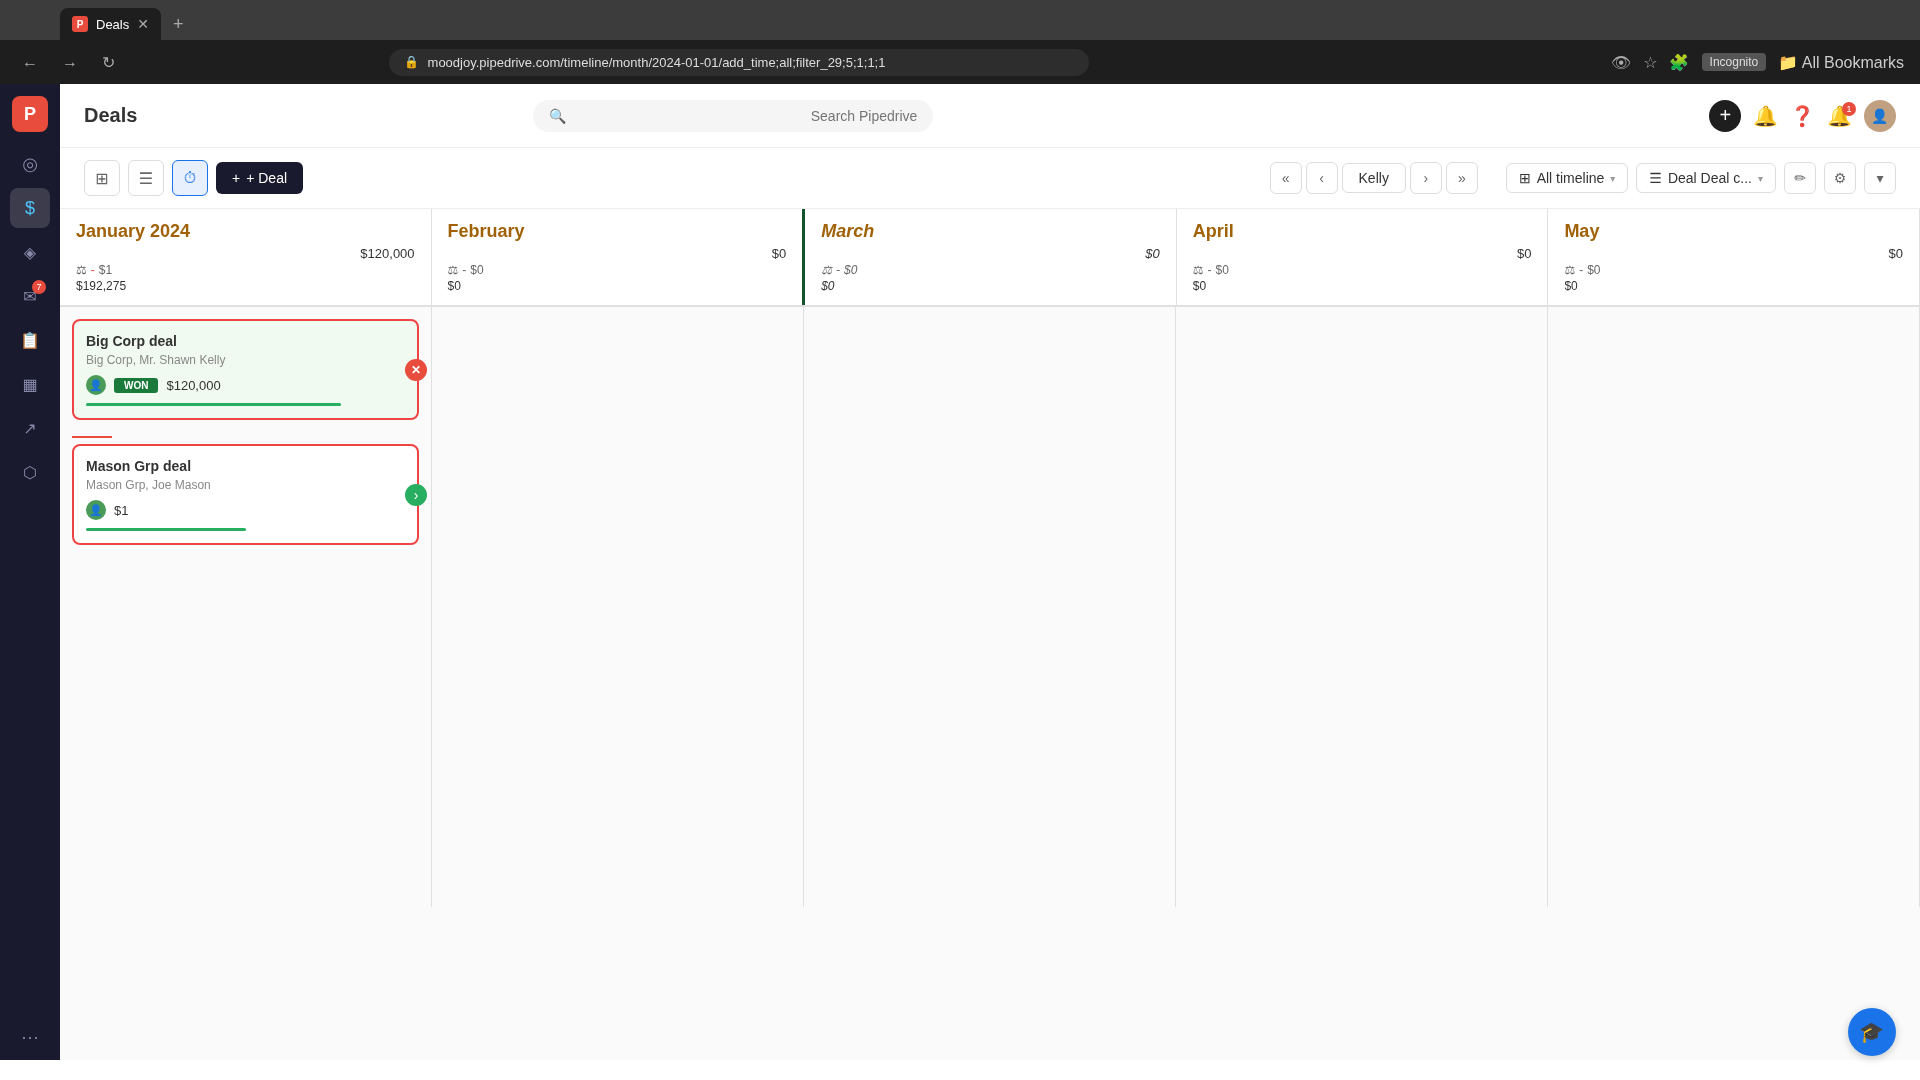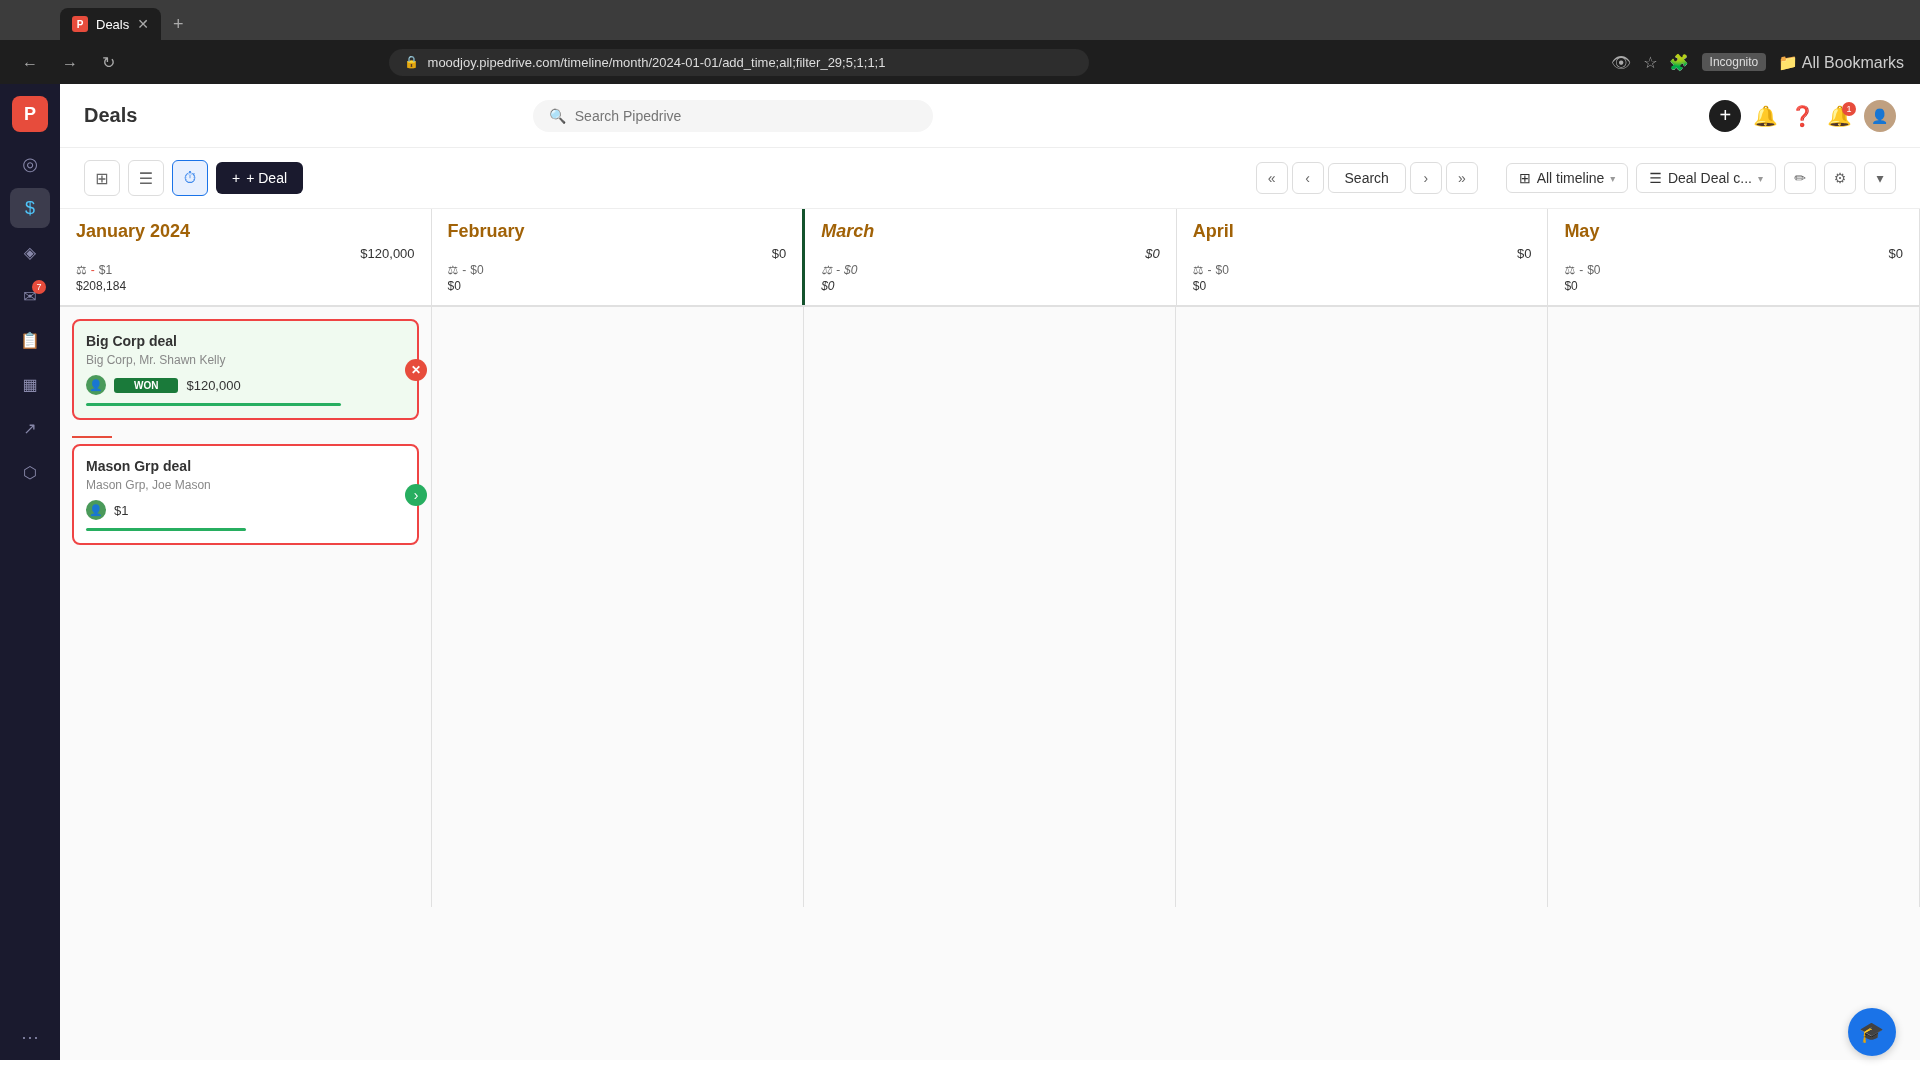--- a/index.html
+++ b/index.html
@@ -32,21 +32,21 @@
     .sidebar-spacer { flex: 1; }
     .sidebar-dots { color: #8888aa; font-size: 18px; cursor: pointer; }
 
     
     .main-content { flex: 1; display: flex; flex-direction: column; overflow: hidden; }
 
     
     .app-header { display: flex; align-items: center; padding: 0 24px; height: 64px; border-bottom: 1px solid #eee; gap: 16px; }
     .page-title { font-size: 20px; font-weight: 600; color: #333; }
     .search-bar { flex: 1; max-width: 400px; margin: 0 auto; background: #f5f5f5; border-radius: 24px; display: flex; align-items: center; padding: 8px 16px; gap: 8px; }
-    .search-bar input { border: none; background: transparent; font-size: 14px; color: #666; outline: none; width: 100%; }
+    .search-bar input { border: none; background: transparent; font-size: 14px; color: #666; outline: none; width: 100%; text-align: right; }
     .search-icon { color: #999; font-size: 14px; }
     .header-actions { display: flex; align-items: center; gap: 12px; margin-left: auto; }
     .header-action-btn { color: #666; font-size: 20px; cursor: pointer; position: relative; }
     .header-action-btn .badge { position: absolute; top: -2px; right: -4px; background: #e74c3c; color: #fff; font-size: 9px; width: 14px; height: 14px; border-radius: 50%; display: flex; align-items: center; justify-content: center; }
     .avatar { width: 32px; height: 32px; border-radius: 50%; background: #c0a080; overflow: hidden; display: flex; align-items: center; justify-content: center; color: #fff; font-size: 14px; }
     .add-btn { background: #1e1e1e; color: #fff; border: none; border-radius: 50%; width: 32px; height: 32px; font-size: 20px; cursor: pointer; display: flex; align-items: center; justify-content: center; }
 
     
     .toolbar { display: flex; align-items: center; padding: 12px 24px; gap: 8px; border-bottom: 1px solid #eee; }
     .view-btn { width: 36px; height: 36px; border: 1px solid #ddd; border-radius: 6px; background: #fff; display: flex; align-items: center; justify-content: center; cursor: pointer; color: #666; font-size: 16px; }
@@ -69,21 +69,21 @@
     .month-stats { display: flex; flex-direction: column; gap: 2px; margin-top: 4px; }
     .month-balance { display: flex; align-items: center; gap: 4px; font-size: 12px; color: #666; }
     .timeline-column { flex: 1; min-width: 280px; border-right: 1px solid #e0e0e0; padding: 12px; min-height: 600px; vertical-align: top; }
 
     
     .deal-card { background: #fff; border: 2px solid #ef4444; border-radius: 8px; padding: 12px; margin-bottom: 16px; position: relative; cursor: pointer; }
     .deal-card-title { font-size: 14px; font-weight: 600; color: #333; margin-bottom: 4px; }
     .deal-card-subtitle { font-size: 12px; color: #888; margin-bottom: 8px; }
     .deal-card-footer { display: flex; align-items: center; gap: 8px; }
     .deal-amount { font-size: 13px; color: #333; font-weight: 500; }
-    .won-badge { background: #1a7a3a; color: #fff; font-size: 10px; font-weight: 700; padding: 2px 20px; border-radius: 3px; }
+    .won-badge { background: #1a7a3a; color: #fff; font-size: 10px; font-weight: 700; padding: 2px 10px; border-radius: 3px; }
     .person-icon { width: 20px; height: 20px; border-radius: 50%; background: #4a9a5a; display: flex; align-items: center; justify-content: center; color: #fff; font-size: 11px; }
     .deal-progress { height: 3px; border-radius: 2px; margin-top: 8px; }
     .deal-card-action-red { position: absolute; top: 50%; right: -10px; transform: translateY(-50%); width: 22px; height: 22px; border-radius: 50%; background: #e74c3c; display: flex; align-items: center; justify-content: center; color: #fff; font-size: 12px; font-weight: bold; }
     .deal-card-action-green { position: absolute; top: 50%; right: -10px; transform: translateY(-50%); width: 22px; height: 22px; border-radius: 50%; background: #27ae60; display: flex; align-items: center; justify-content: center; color: #fff; font-size: 14px; }
     .deal-separator { height: 2px; background: #e74c3c; width: 40px; margin: 6px 0; }
 
     
     .help-btn { position: fixed; bottom: 24px; right: 24px; width: 48px; height: 48px; border-radius: 50%; background: #1a73e8; color: #fff; display: flex; align-items: center; justify-content: center; font-size: 20px; cursor: pointer; box-shadow: 0 2px 8px rgba(0,0,0,0.2); }
   </style>
 </head>
@@ -178,21 +178,21 @@
       <button class="view-btn">☰</button>
       <button class="view-btn active">⏱</button>
       <button class="add-deal-btn">
         <span>+</span>
         <span>+ Deal</span>
       </button>
       <div class="toolbar-spacer"></div>
       <div class="nav-controls">
         <button class="nav-control-btn">«</button>
         <button class="nav-control-btn">‹</button>
-        <button class="today-btn">Search</button>
+        <button class="today-btn">Kelly</button>
         <button class="nav-control-btn">›</button>
         <button class="nav-control-btn">»</button>
       </div>
       <div style="width:12px;"></div>
       <button class="dropdown-btn">
         <span>⊞</span>
         <span>All timeline</span>
         <span class="chevron">▾</span>
       </button>
       <button class="dropdown-btn">
@@ -211,21 +211,21 @@
 
         <div class="month-header" style="min-width:280px; border-right:1px solid #e0e0e0;">
           <div class="month-name">January 2024</div>
           <div class="month-stats">
             <div style="font-size:13px;color:#333;text-align:right;">$120,000</div>
             <div class="month-balance">
               <span>⚖</span>
               <span style="color:#e74c3c;">-</span>
               <span>$1</span>
             </div>
-            <div style="font-size:12px;color:#333;">$208,184</div>
+            <div style="font-size:12px;color:#333;">$192,275</div>
           </div>
         </div>
 
         <div class="month-header" style="min-width:280px; border-right:3px solid #14532d;">
           <div class="month-name">February</div>
           <div class="month-stats">
             <div style="font-size:13px;color:#333;text-align:right;">$0</div>
             <div class="month-balance">
               <span>⚖</span>
               <span style="color:#666;">-</span>

